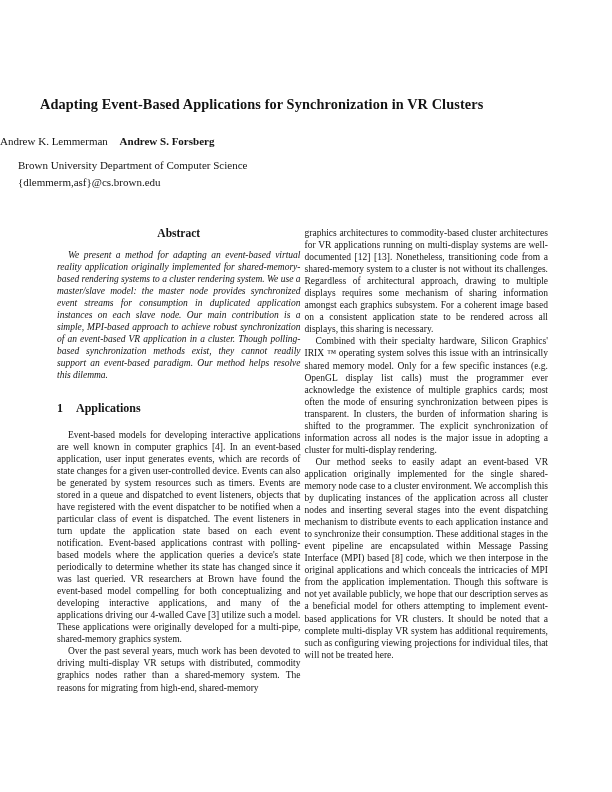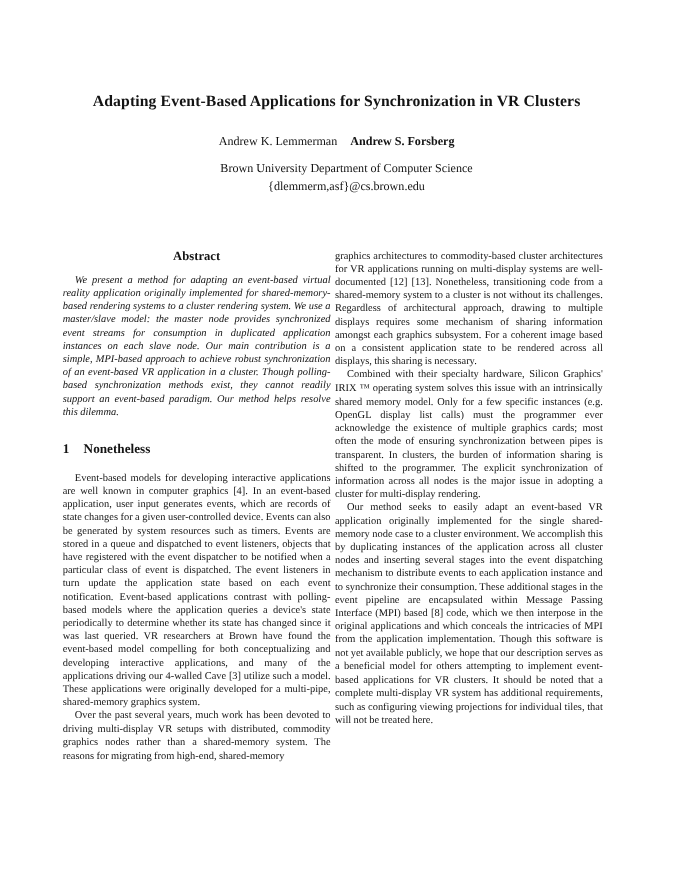--- a/index.html
+++ b/index.html
@@ -11,24 +11,24 @@
     position: relative;
     width: 612px;
     height: 792px;
     background: #ffffff;
     color: #141414;
     font-family: "Liberation Serif", "DejaVu Serif", serif;
     overflow: hidden;
   }
   .title-block {
     position: absolute;
-    top: 84px;
+    top: 96px;
     left: 0;
     width: 612px;
-    text-align: center;
+    text-align: left;
   }
   .paper-title {
     font-size: 14.3px;
     font-weight: bold;
     letter-spacing: 0.1px;
     margin: 0 40px;
   }
   .authors-line {
     margin-top: 22px;
     font-size: 11px;
@@ -104,21 +104,21 @@
     </div>
   </div>
 
   <div class="columns">
 
     <div class="col">
       <div class="abstract-heading">Abstract</div>
       <p class="body-par abstract-body indent">We present a method for adapting an event-based virtual reality application originally implemented for shared-memory-based rendering systems to a cluster rendering system. We use a master/slave model: the master node provides synchronized event streams for consumption in duplicated application instances on each slave node. Our main contribution is a simple, MPI-based approach to achieve robust synchronization of an event-based VR application in a cluster. Though polling-based synchronization methods exist, they cannot readily support an event-based paradigm. Our method helps resolve this dilemma.</p>
 
       <div class="section-heading">
-        <span class="sec-num">1</span><span>Nonetheless</span>
+        <span class="sec-num">1</span><span>Applications</span>
       </div>
       <p class="body-par indent">Event-based models for developing interactive applications are well known in computer graphics [4]. In an event-based application, user input generates events, which are records of state changes for a given user-controlled device. Events can also be generated by system resources such as timers. Events are stored in a queue and dispatched to event listeners, objects that have registered with the event dispatcher to be notified when a particular class of event is dispatched. The event listeners in turn update the application state based on each event notification. Event-based applications contrast with polling-based models where the application queries a device's state periodically to determine whether its state has changed since it was last queried. VR researchers at Brown have found the event-based model compelling for both conceptualizing and developing interactive applications, and many of the applications driving our 4-walled Cave [3] utilize such a model. These applications were originally developed for a multi-pipe, shared-memory graphics system.</p>
       <p class="body-par indent">Over the past several years, much work has been devoted to driving multi-display VR setups with distributed, commodity graphics nodes rather than a shared-memory system. The reasons for migrating from high-end, shared-memory</p>
     </div>
 
     <div class="col">
       <p class="body-par">graphics architectures to commodity-based cluster architectures for VR applications running on multi-display systems are well-documented [12] [13]. Nonetheless, transitioning code from a shared-memory system to a cluster is not without its challenges. Regardless of architectural approach, drawing to multiple displays requires some mechanism of sharing information amongst each graphics subsystem. For a coherent image based on a consistent application state to be rendered across all displays, this sharing is necessary.</p>
       <p class="body-par indent">Combined with their specialty hardware, Silicon Graphics' IRIX ™ operating system solves this issue with an intrinsically shared memory model. Only for a few specific instances (e.g. OpenGL display list calls) must the programmer ever acknowledge the existence of multiple graphics cards; most often the mode of ensuring synchronization between pipes is transparent. In clusters, the burden of information sharing is shifted to the programmer. The explicit synchronization of information across all nodes is the major issue in adopting a cluster for multi-display rendering.</p>
       <p class="body-par indent">Our method seeks to easily adapt an event-based VR application originally implemented for the single shared-memory node case to a cluster environment. We accomplish this by duplicating instances of the application across all cluster nodes and inserting several stages into the event dispatching mechanism to distribute events to each application instance and to synchronize their consumption. These additional stages in the event pipeline are encapsulated within Message Passing Interface (MPI) based [8] code, which we then interpose in the original applications and which conceals the intricacies of MPI from the application implementation. Though this software is not yet available publicly, we hope that our description serves as a beneficial model for others attempting to implement event-based applications for VR clusters. It should be noted that a complete multi-display VR system has additional requirements, such as configuring viewing projections for individual tiles, that will not be treated here.</p>
     </div>

